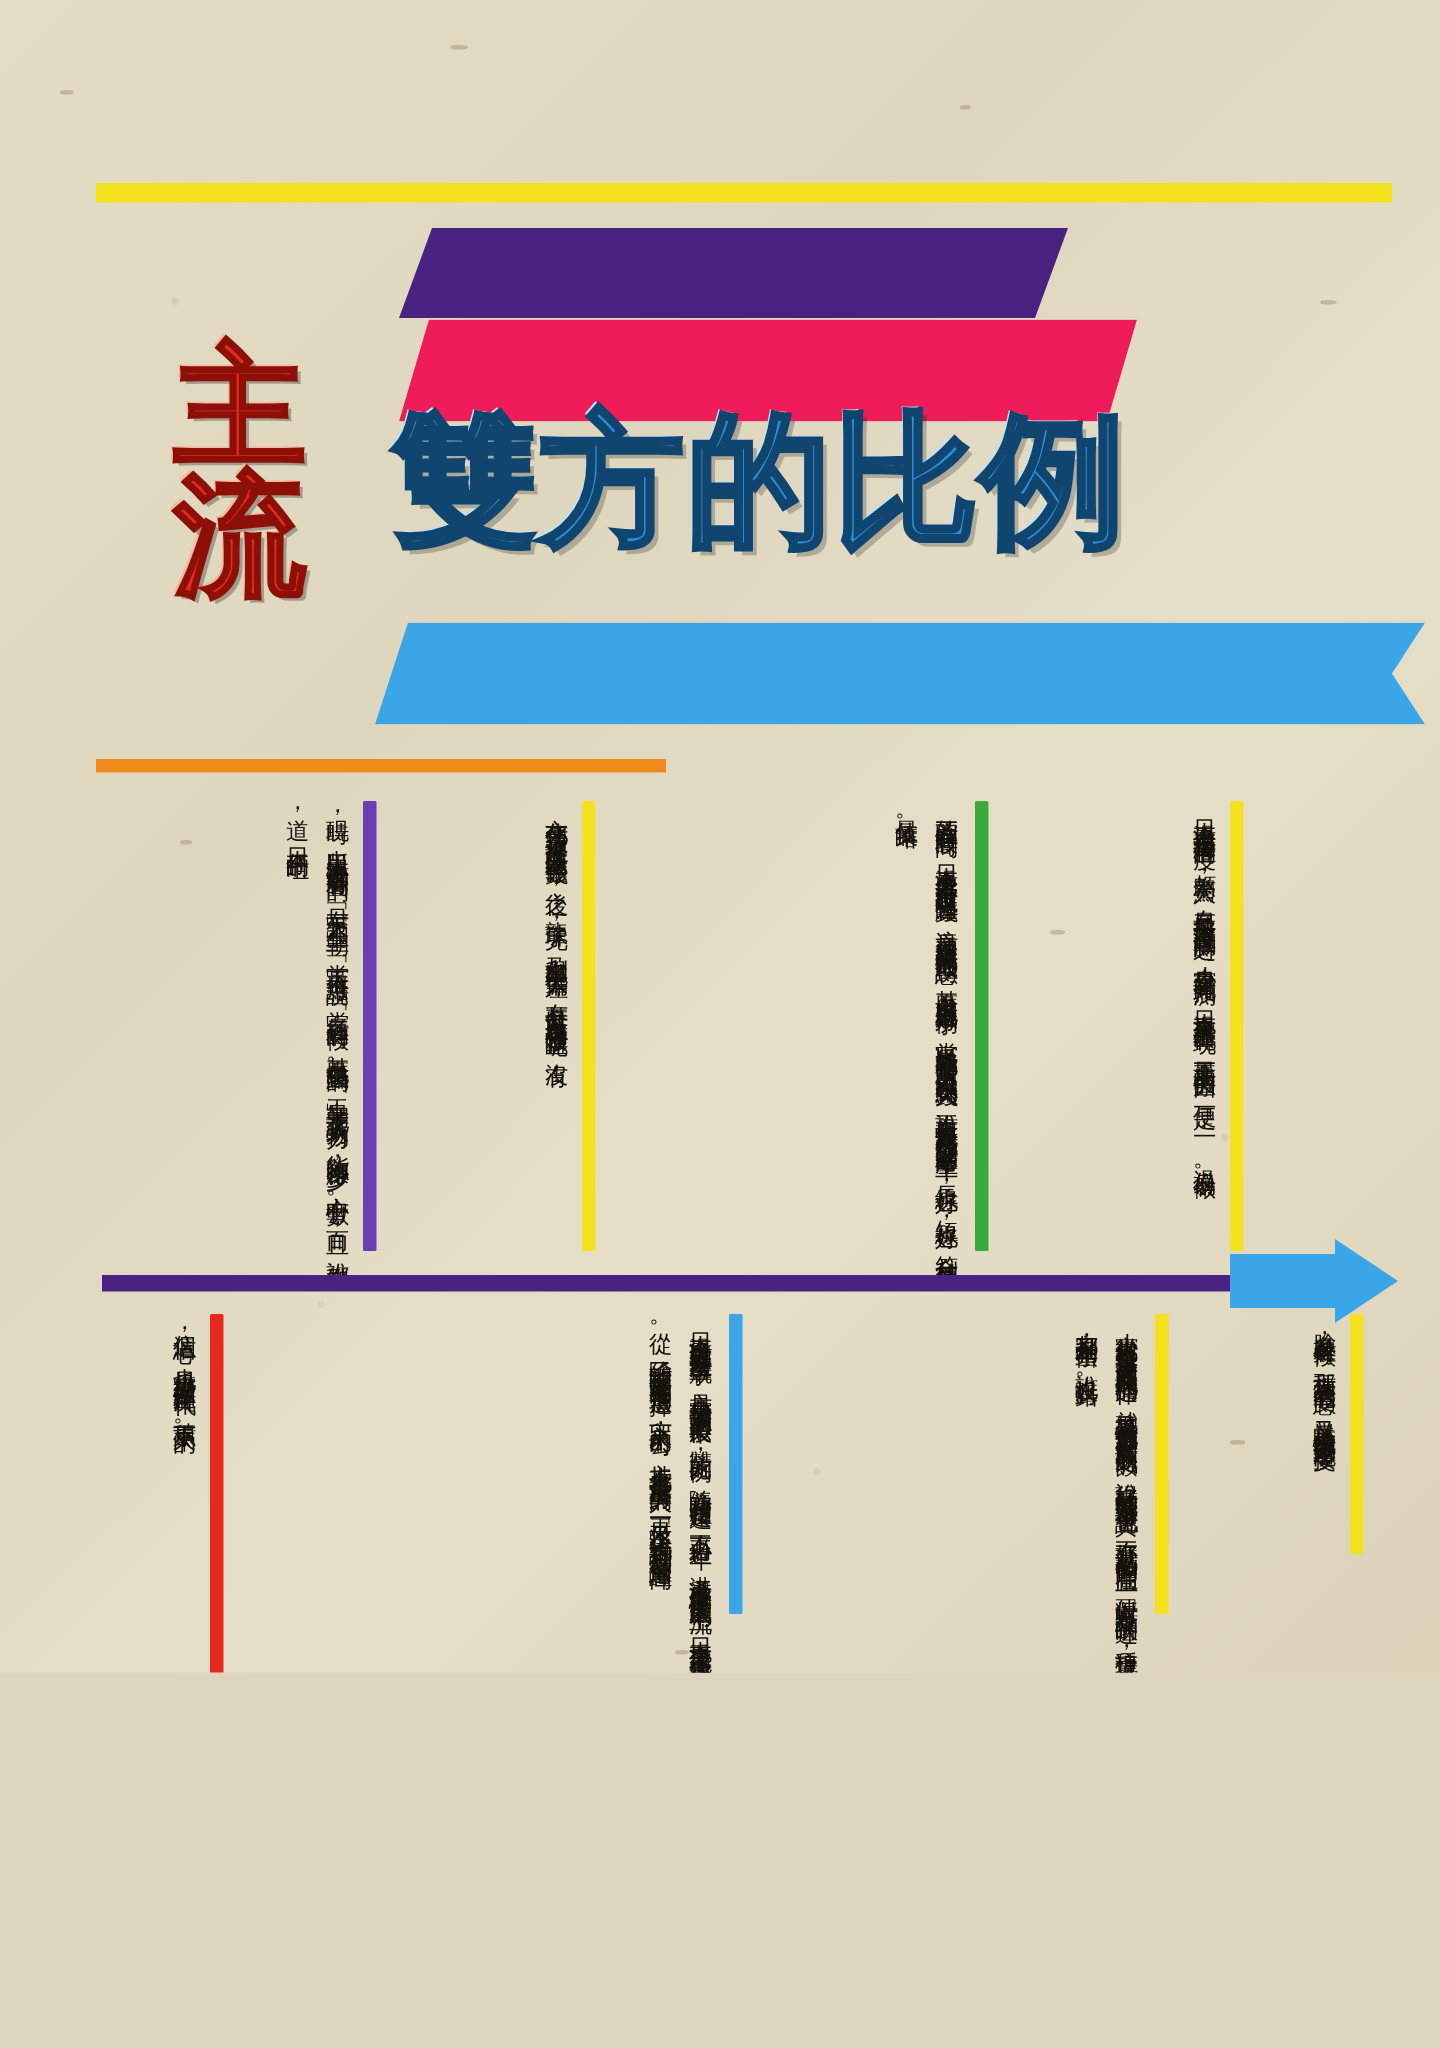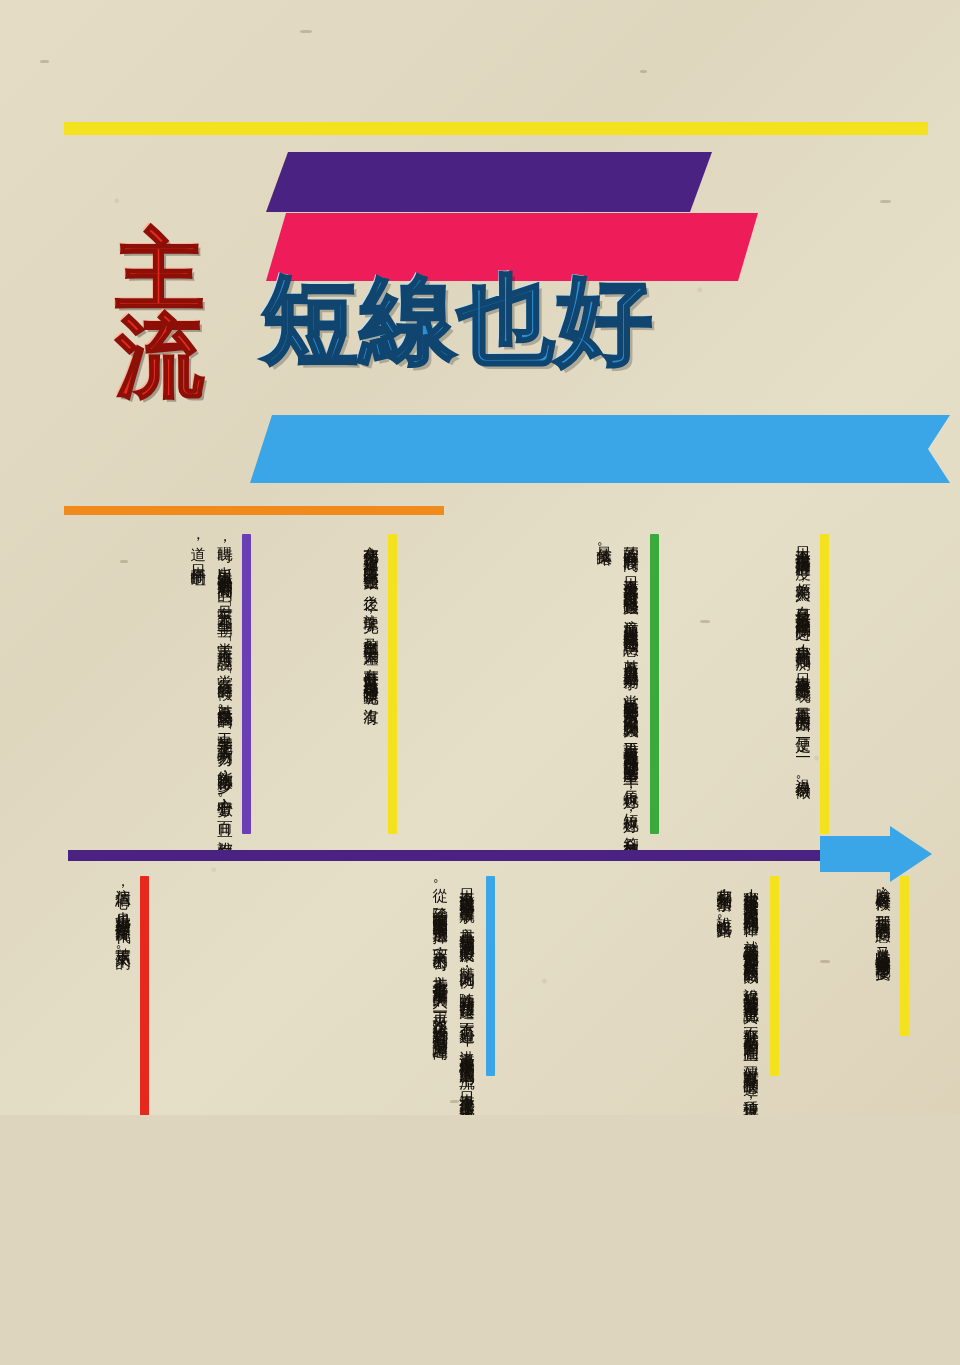--- a/index.html
+++ b/index.html
@@ -151,21 +151,21 @@
     <div class="bar-yellow-top"></div>
     <div class="band-purple"></div>
     <div class="band-pink"></div>
     <div class="band-blue-wide"></div>
     <div class="bar-orange"></div>
 
     <div class="title-red">
       <span>主流</span>
     </div>
 
-    <div class="title-blue">短線也好</div>
+    <div class="title-blue">雙方的比例</div>
   </div>
 
   <div class="upper">
     <div class="rule" style="left:820px;top:534px;height:300px;background:#f5e21e;"></div>
     <div class="col" style="left:670px;width:146px;">日本漫畫在市場滑落的程度，頗為驚人，在最早掀起日本漫畫熱潮之時，小寶早已有此預測，日本漫畫只能曇花一現，最主要的一個原因，便是——過份易做。</div>
 
     <div class="rule" style="left:650px;top:534px;height:300px;background:#3aab3a;"></div>
     <div class="col" style="left:408px;width:236px;">的確曾有一段時間，日本漫畫曾為本港許多出版社賺過錢，這亦是加速出版社滅亡的最佳誘惑，甚麼自由人就是最好例子，當出版社能夠不費吹灰之力便可以賺到大錢，誰再有興趣去服待那些跡近變態的港產主筆？長線也好，短線也好，符合利益便是最佳策略。</div>
 
     <div class="rule" style="left:388px;top:534px;height:300px;background:#f5e21e;"></div>

